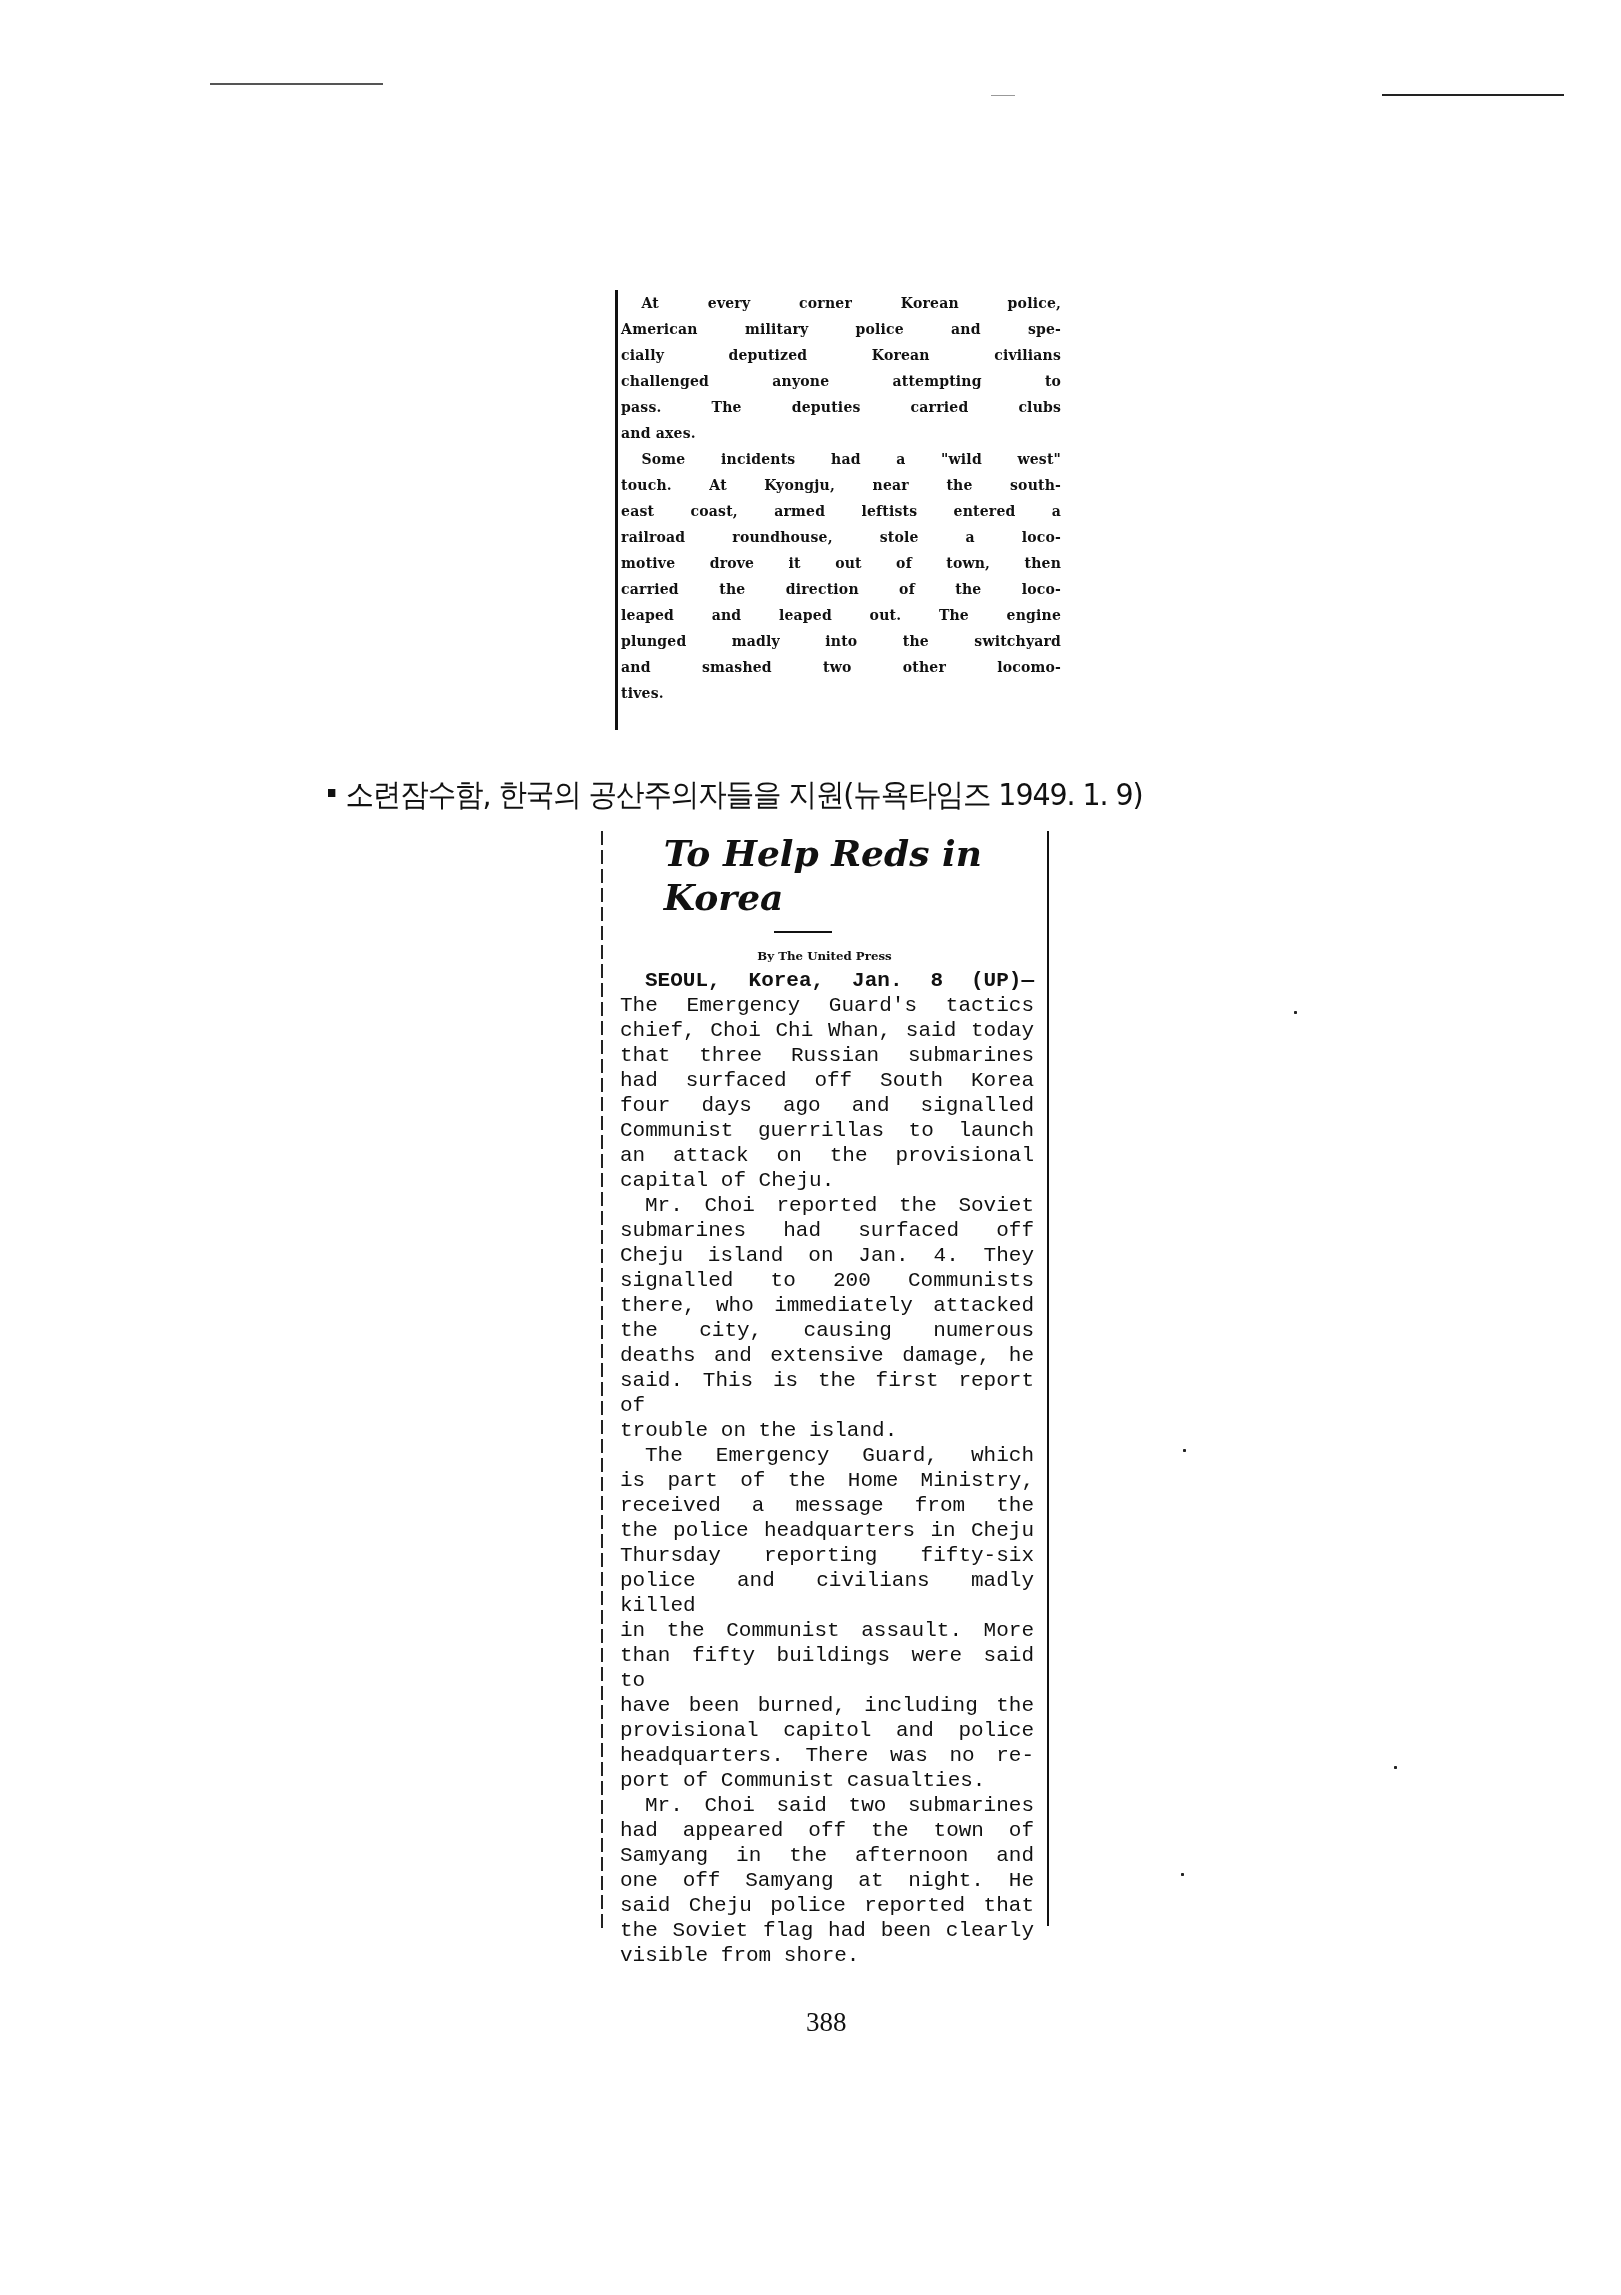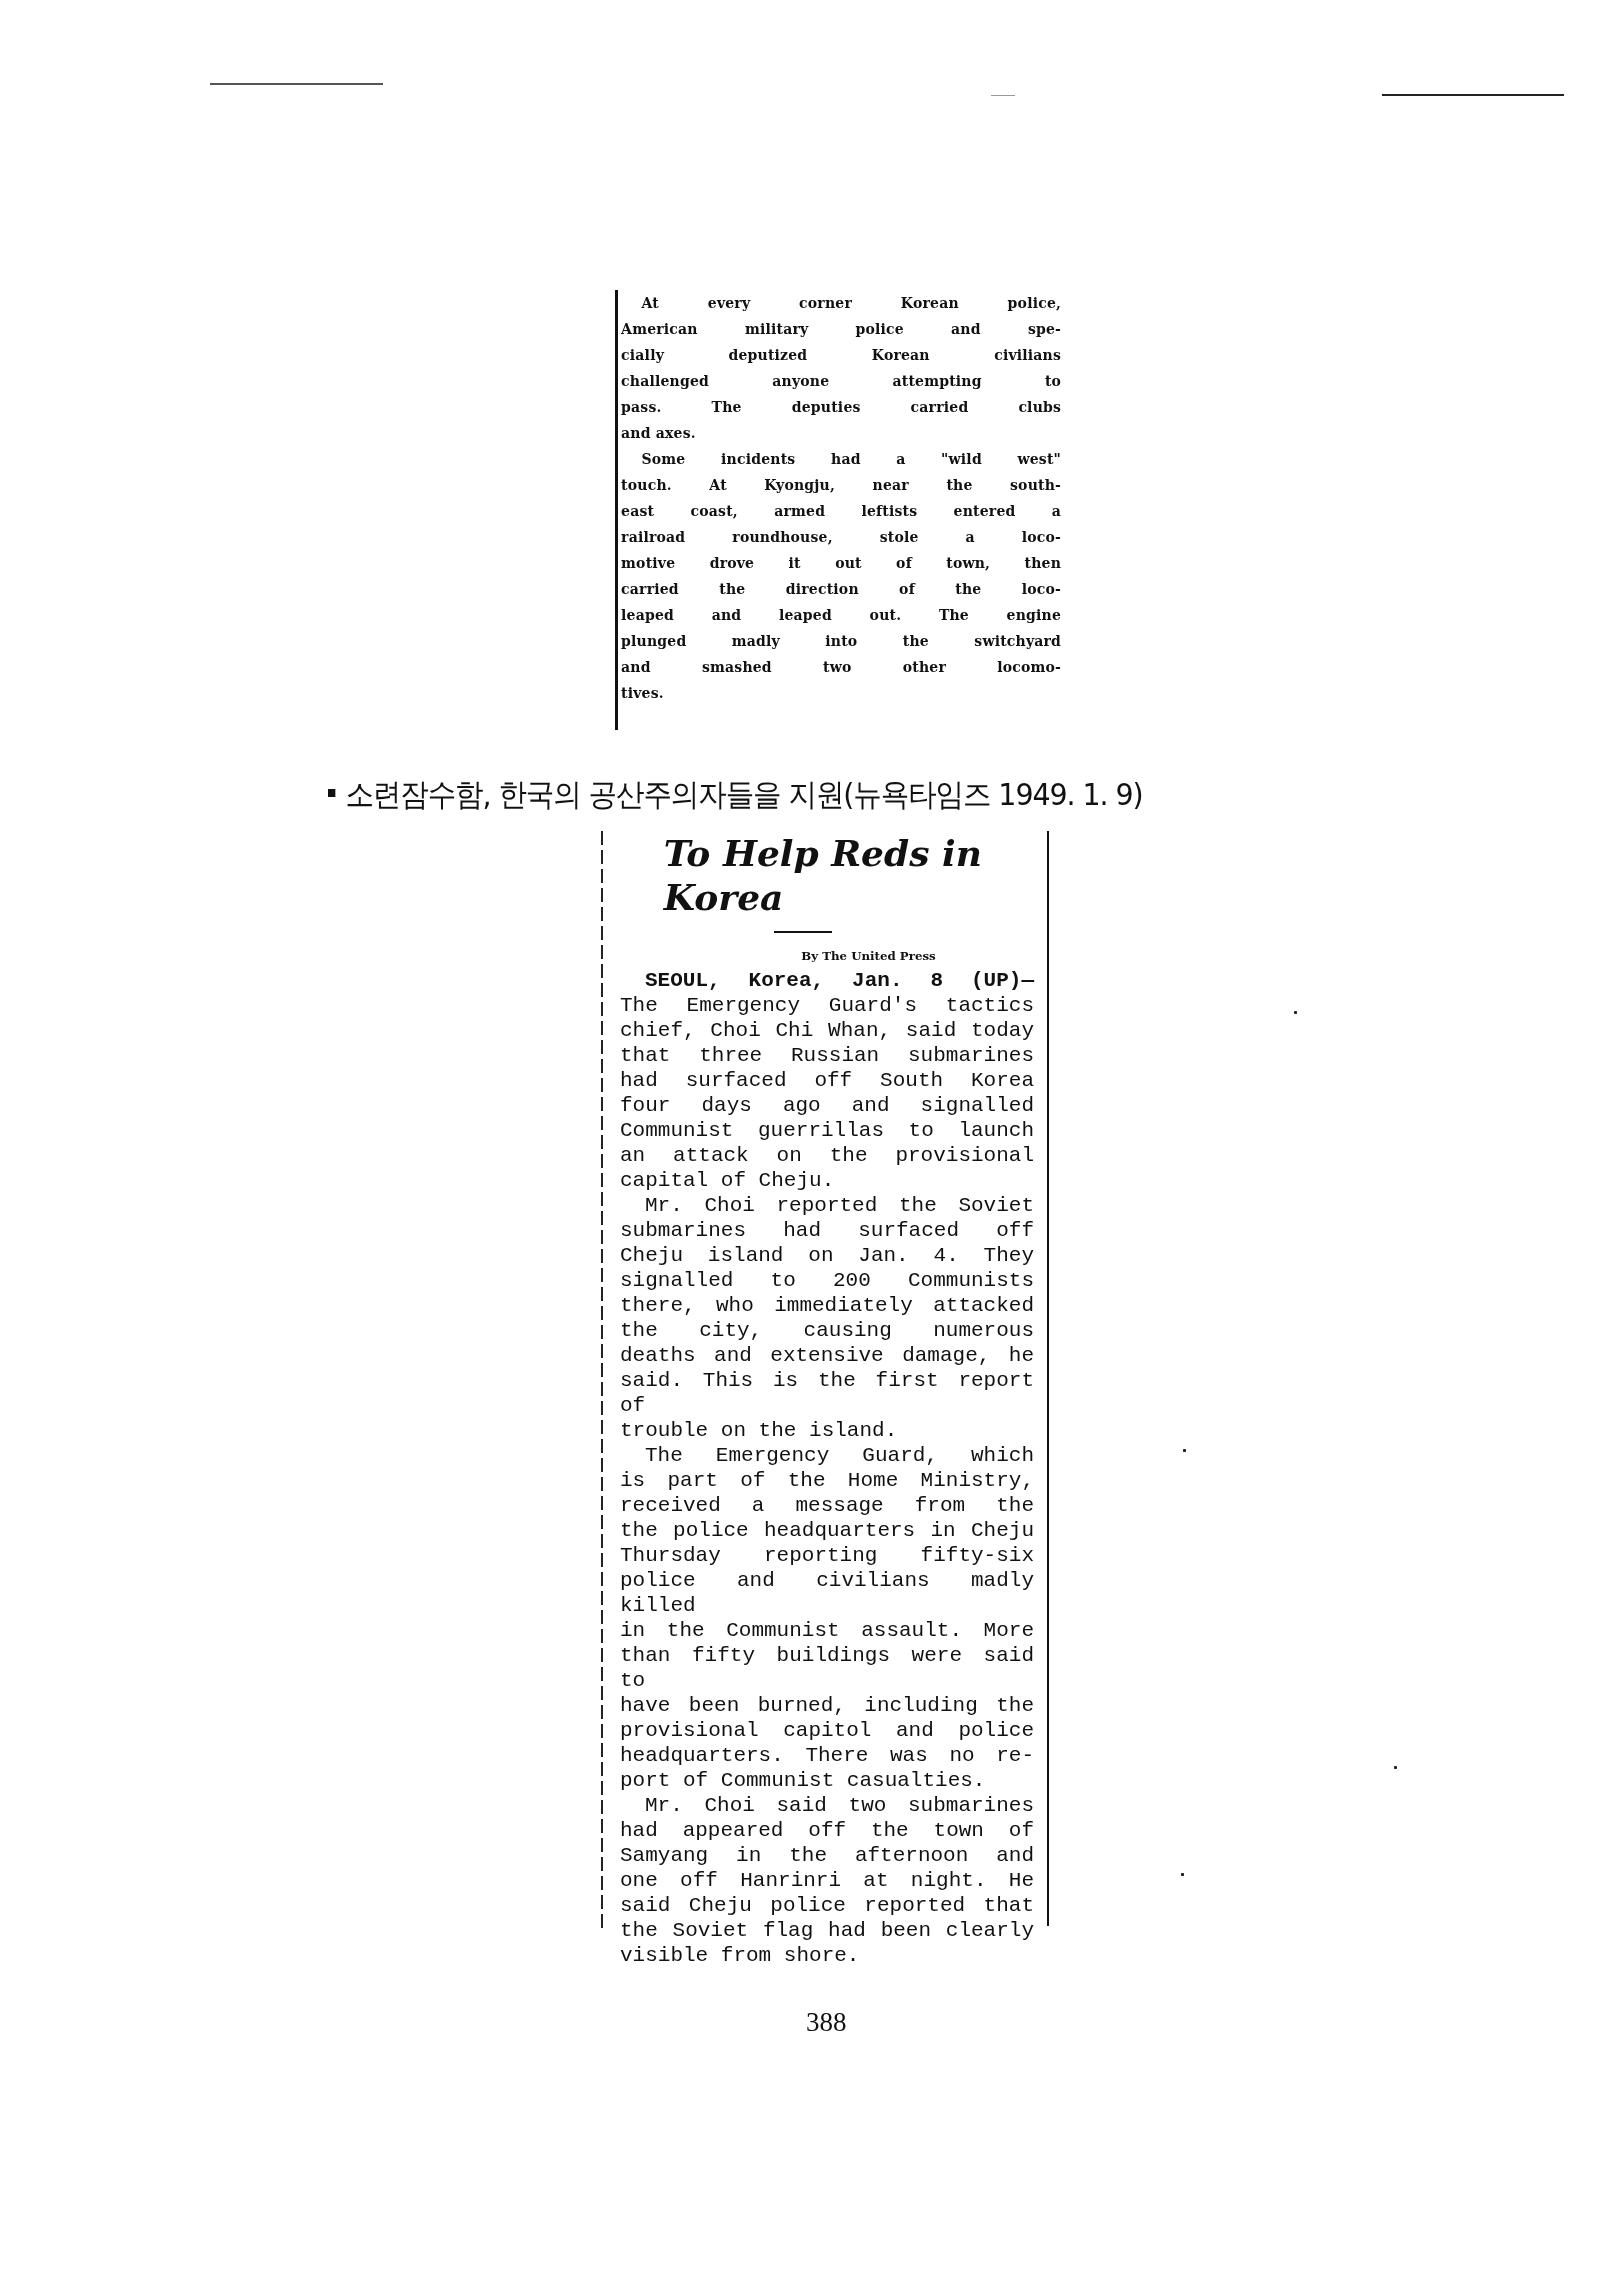--- a/index.html
+++ b/index.html
@@ -25,21 +25,21 @@
   .article { position: absolute; left: 601px; top: 831px; width: 451px; height: 1103px; }
   .article .rule-left { position: absolute; left: 0; top: 0; width: 1.6px; height: 1099px;
                         background: repeating-linear-gradient(to bottom, #222 0 14px, transparent 14px 19px); }
   .article .rule-right { position: absolute; left: 446px; top: 0; width: 2.4px; height: 1095px; background: #111; }
   .headline { position: absolute; left: 15.7px; top: 0; width: 424px; font-family: "DejaVu Serif", serif;
               font-style: italic; font-weight: bold; font-size: 36px; line-height: 44px; }
   .headline .l1 { display: block; padding-left: 17.3px; }
   .headline .l2 { display: block; padding-left: 47px; }
   .head-rule { position: absolute; left: 173px; top: 100px; width: 58px; height: 2.4px; background: #111; }
   .byline { position: absolute; left: 0; width: 447px; top: 118px; text-align: center;
-            font-family: "DejaVu Serif", serif; font-weight: bold; font-size: 11.8px; padding-left: 44px; }
+            font-family: "DejaVu Serif", serif; font-weight: bold; font-size: 11.8px; }
   .body { position: absolute; left: 19px; top: 137px; width: 414px; font-family: "Liberation Mono", monospace;
           font-size: 21px; line-height: 25px; }
   .body p { margin: 0; text-align: justify; text-align-last: justify; }
   .body p.par { text-indent: 25px; }
   .body p.last { text-align-last: left; }
   .body .bold-lead { font-weight: bold; }
 
   .page-num { position: absolute; left: 806px; top: 2007px; font-family: "Liberation Serif", serif; font-size: 27px; }
 </style>
 </head>
@@ -111,21 +111,21 @@
     <p>police and civilians madly killed</p>
     <p>in the Communist assault. More</p>
     <p>than fifty buildings were said to</p>
     <p>have been burned, including the</p>
     <p>provisional capitol and police</p>
     <p>headquarters. There was no re-</p>
     <p class="last">port of Communist casualties.</p>
     <p class="par">Mr. Choi said two submarines</p>
     <p>had appeared off the town of</p>
     <p>Samyang in the afternoon and</p>
-    <p>one off Hanrinri at night. He</p>
+    <p>one off Samyang at night. He</p>
     <p>said Cheju police reported that</p>
     <p>the Soviet flag had been clearly</p>
     <p class="last">visible from shore.</p>
   </div>
 </div>
 
 <div class="page-num">388</div>
 
 
 </body></html>

